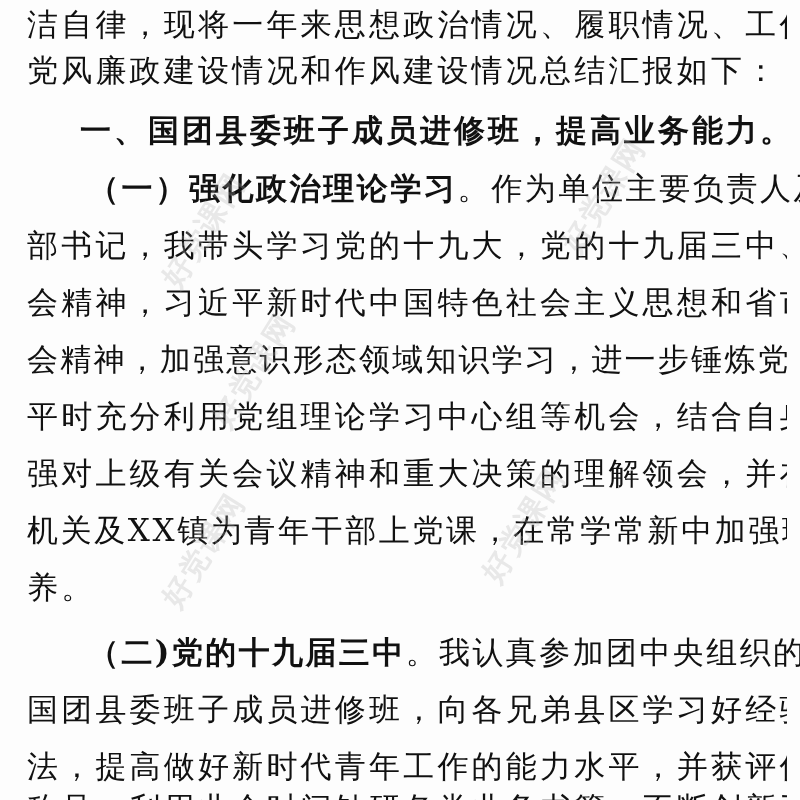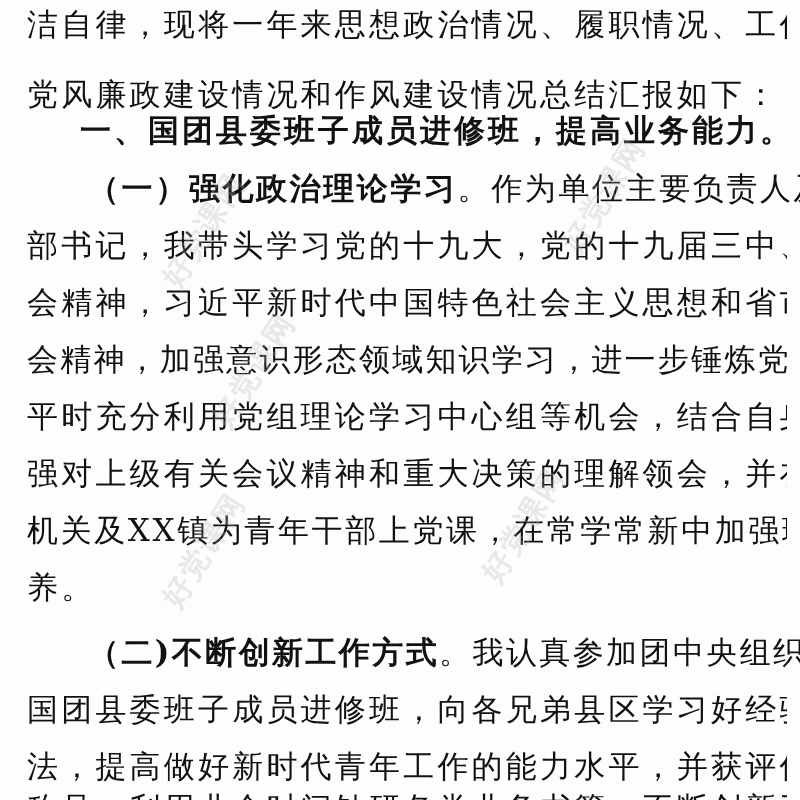--- a/index.html
+++ b/index.html
@@ -50,21 +50,21 @@
   </style>
 </head>
 <body>
 
 <div class="page">
 
   <div class="line" style="top:2px;">
     <span>洁自律，现将一年来思想政治情况、履职情况、工作业绩、</span>
   </div>
 
-  <div class="line" style="top:72px;">
+  <div class="line" style="top:48px;">
     <span>党风廉政建设情况和作风建设情况总结汇报如下：</span>
   </div>
 
   <div class="line indent heading" style="top:108px; left:80px;">
     <span>一、国团县委班子成员进修班，提高业务能力。</span>
   </div>
 
   <div class="line" style="top:166px; left:88px; letter-spacing:2.6px;">
     <span class="bold">（一）强化政治理论学习</span><span>。作为单位主要负责人及党支</span>
   </div>
@@ -91,21 +91,21 @@
 
   <div class="line" style="top:508px; letter-spacing:2.6px;">
     <span>机关及XX镇为青年干部上党课，在常学常新中加强理论修</span>
   </div>
 
   <div class="line" style="top:565px;">
     <span>养。</span>
   </div>
 
   <div class="line" style="top:630px; left:88px; letter-spacing:2.4px;">
-    <span class="bold">（二)不断创新工作方式</span><span>。我认真参加团中央组织的“全</span>
+    <span class="bold">（二)党的十九届三中</span><span>。我认真参加团中央组织的“全</span>
   </div>
 
   <div class="line" style="top:687px;">
     <span>国团县委班子成员进修班，向各兄弟县区学习好经验、好做</span>
   </div>
 
   <div class="line" style="top:744px;">
     <span>法，提高做好新时代青年工作的能力水平，并获评优秀学员</span>
   </div>
 

